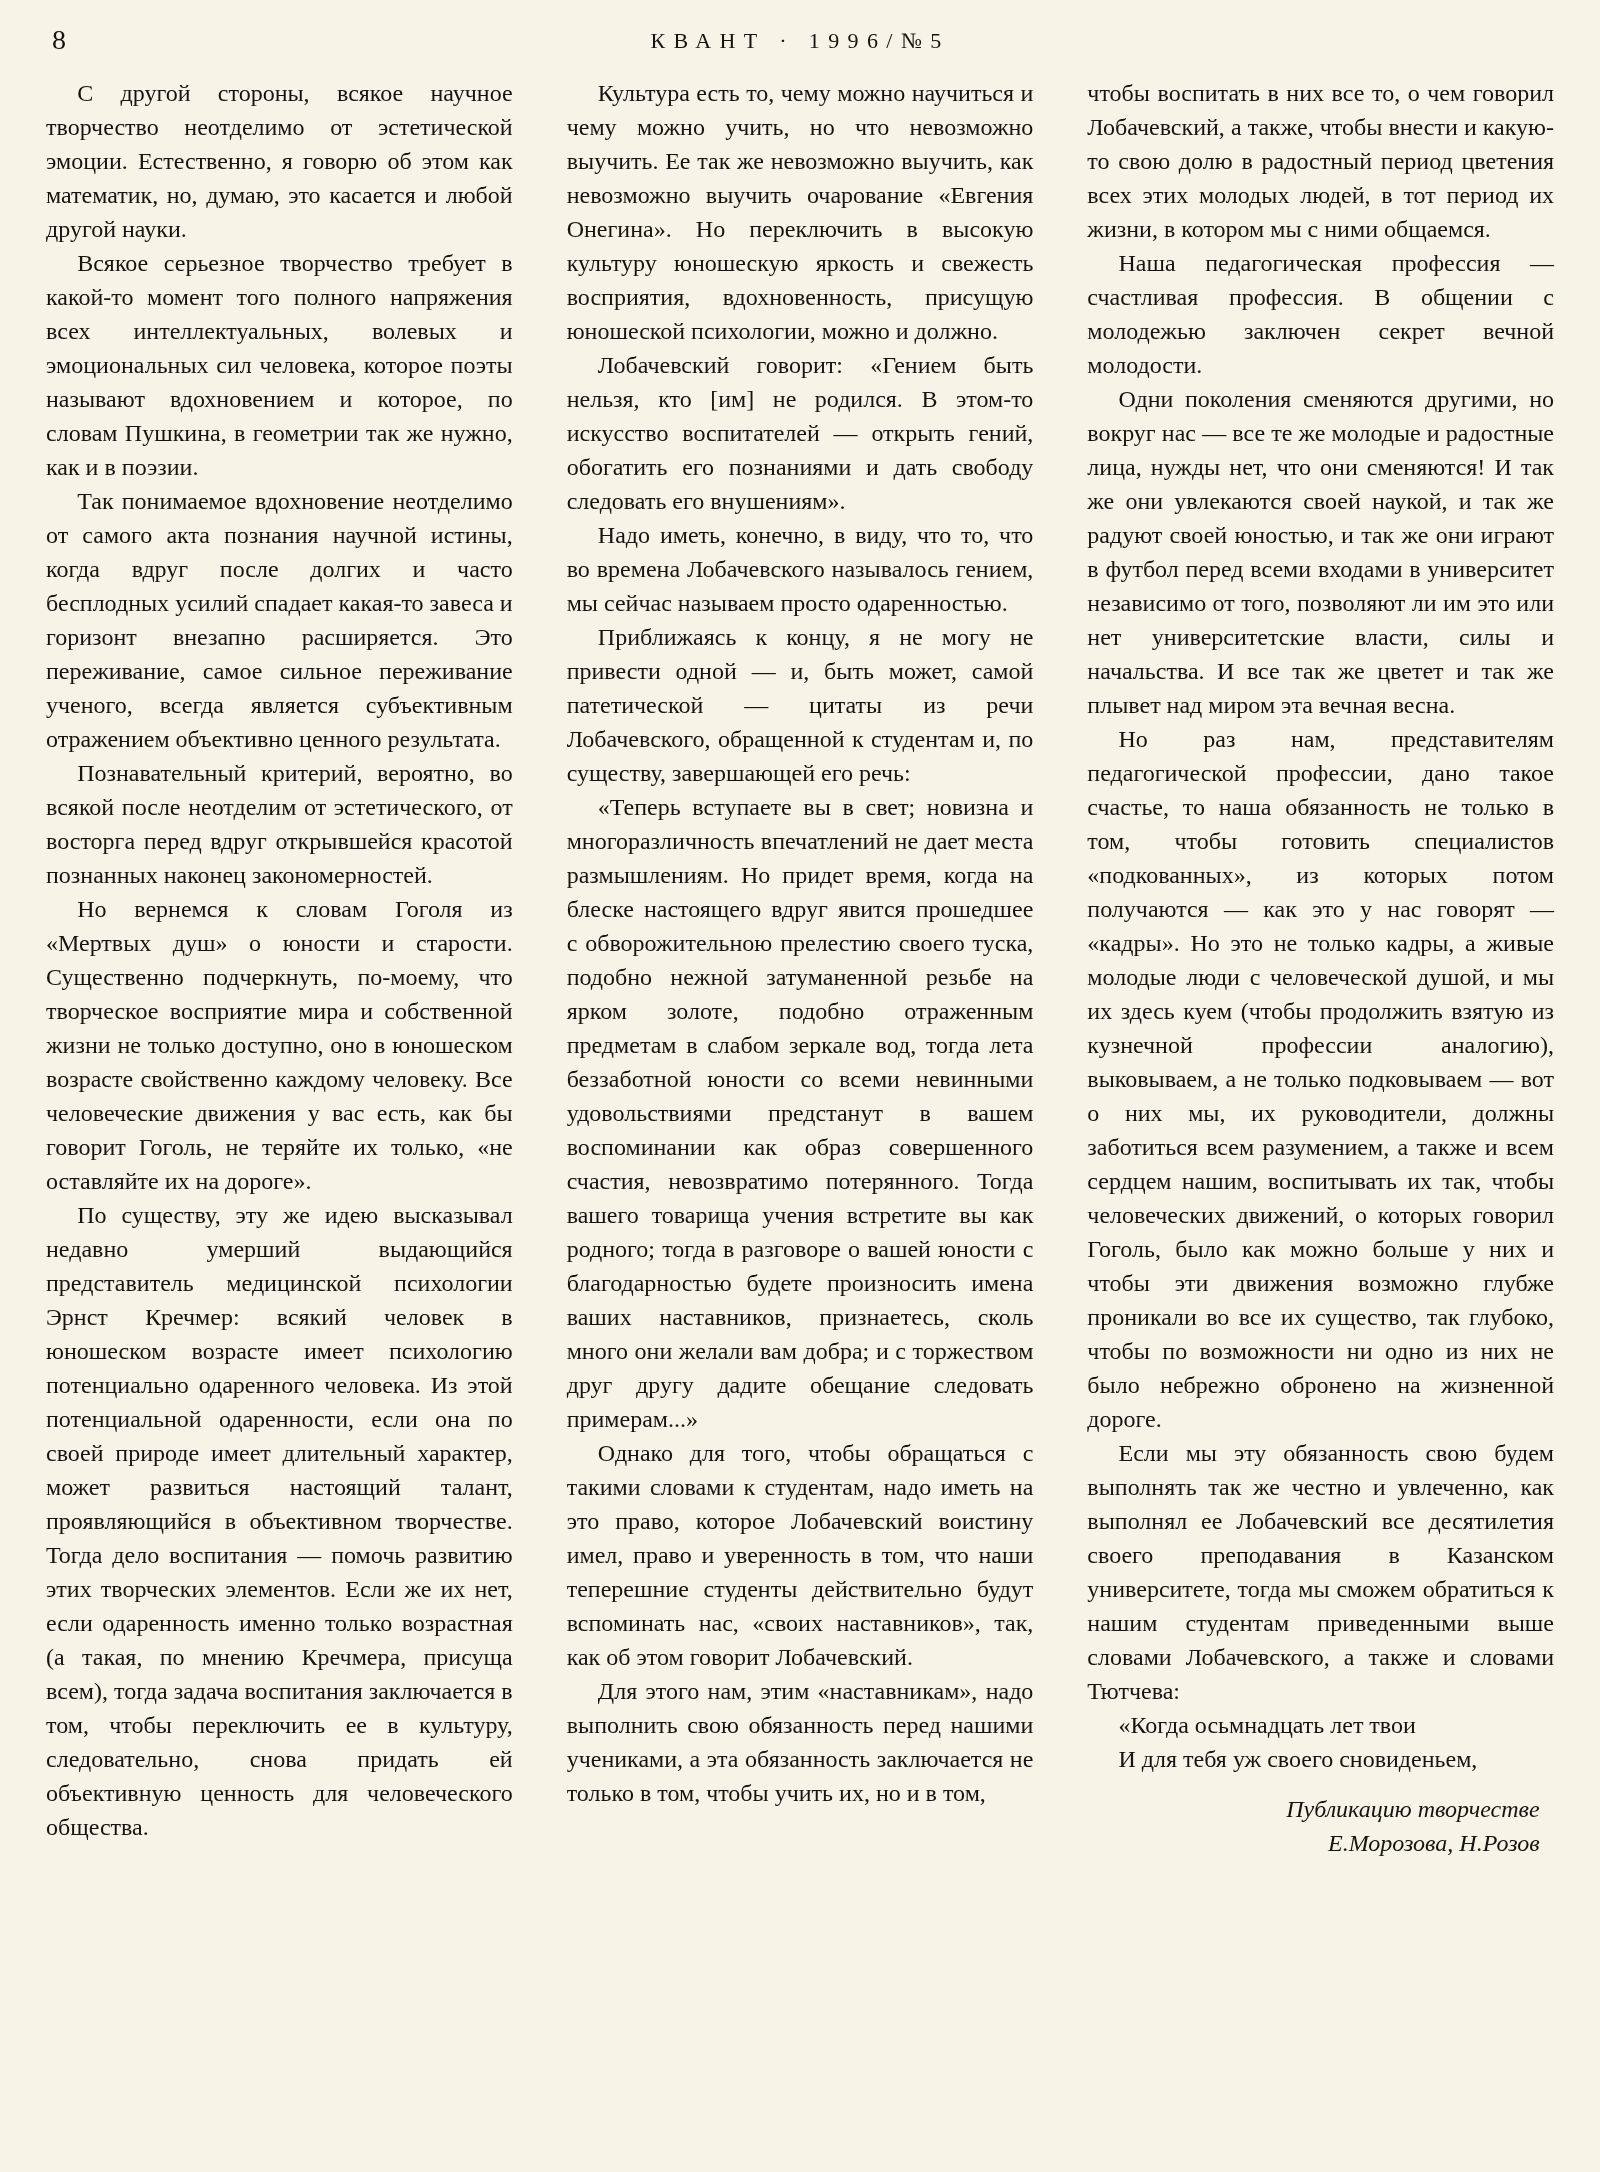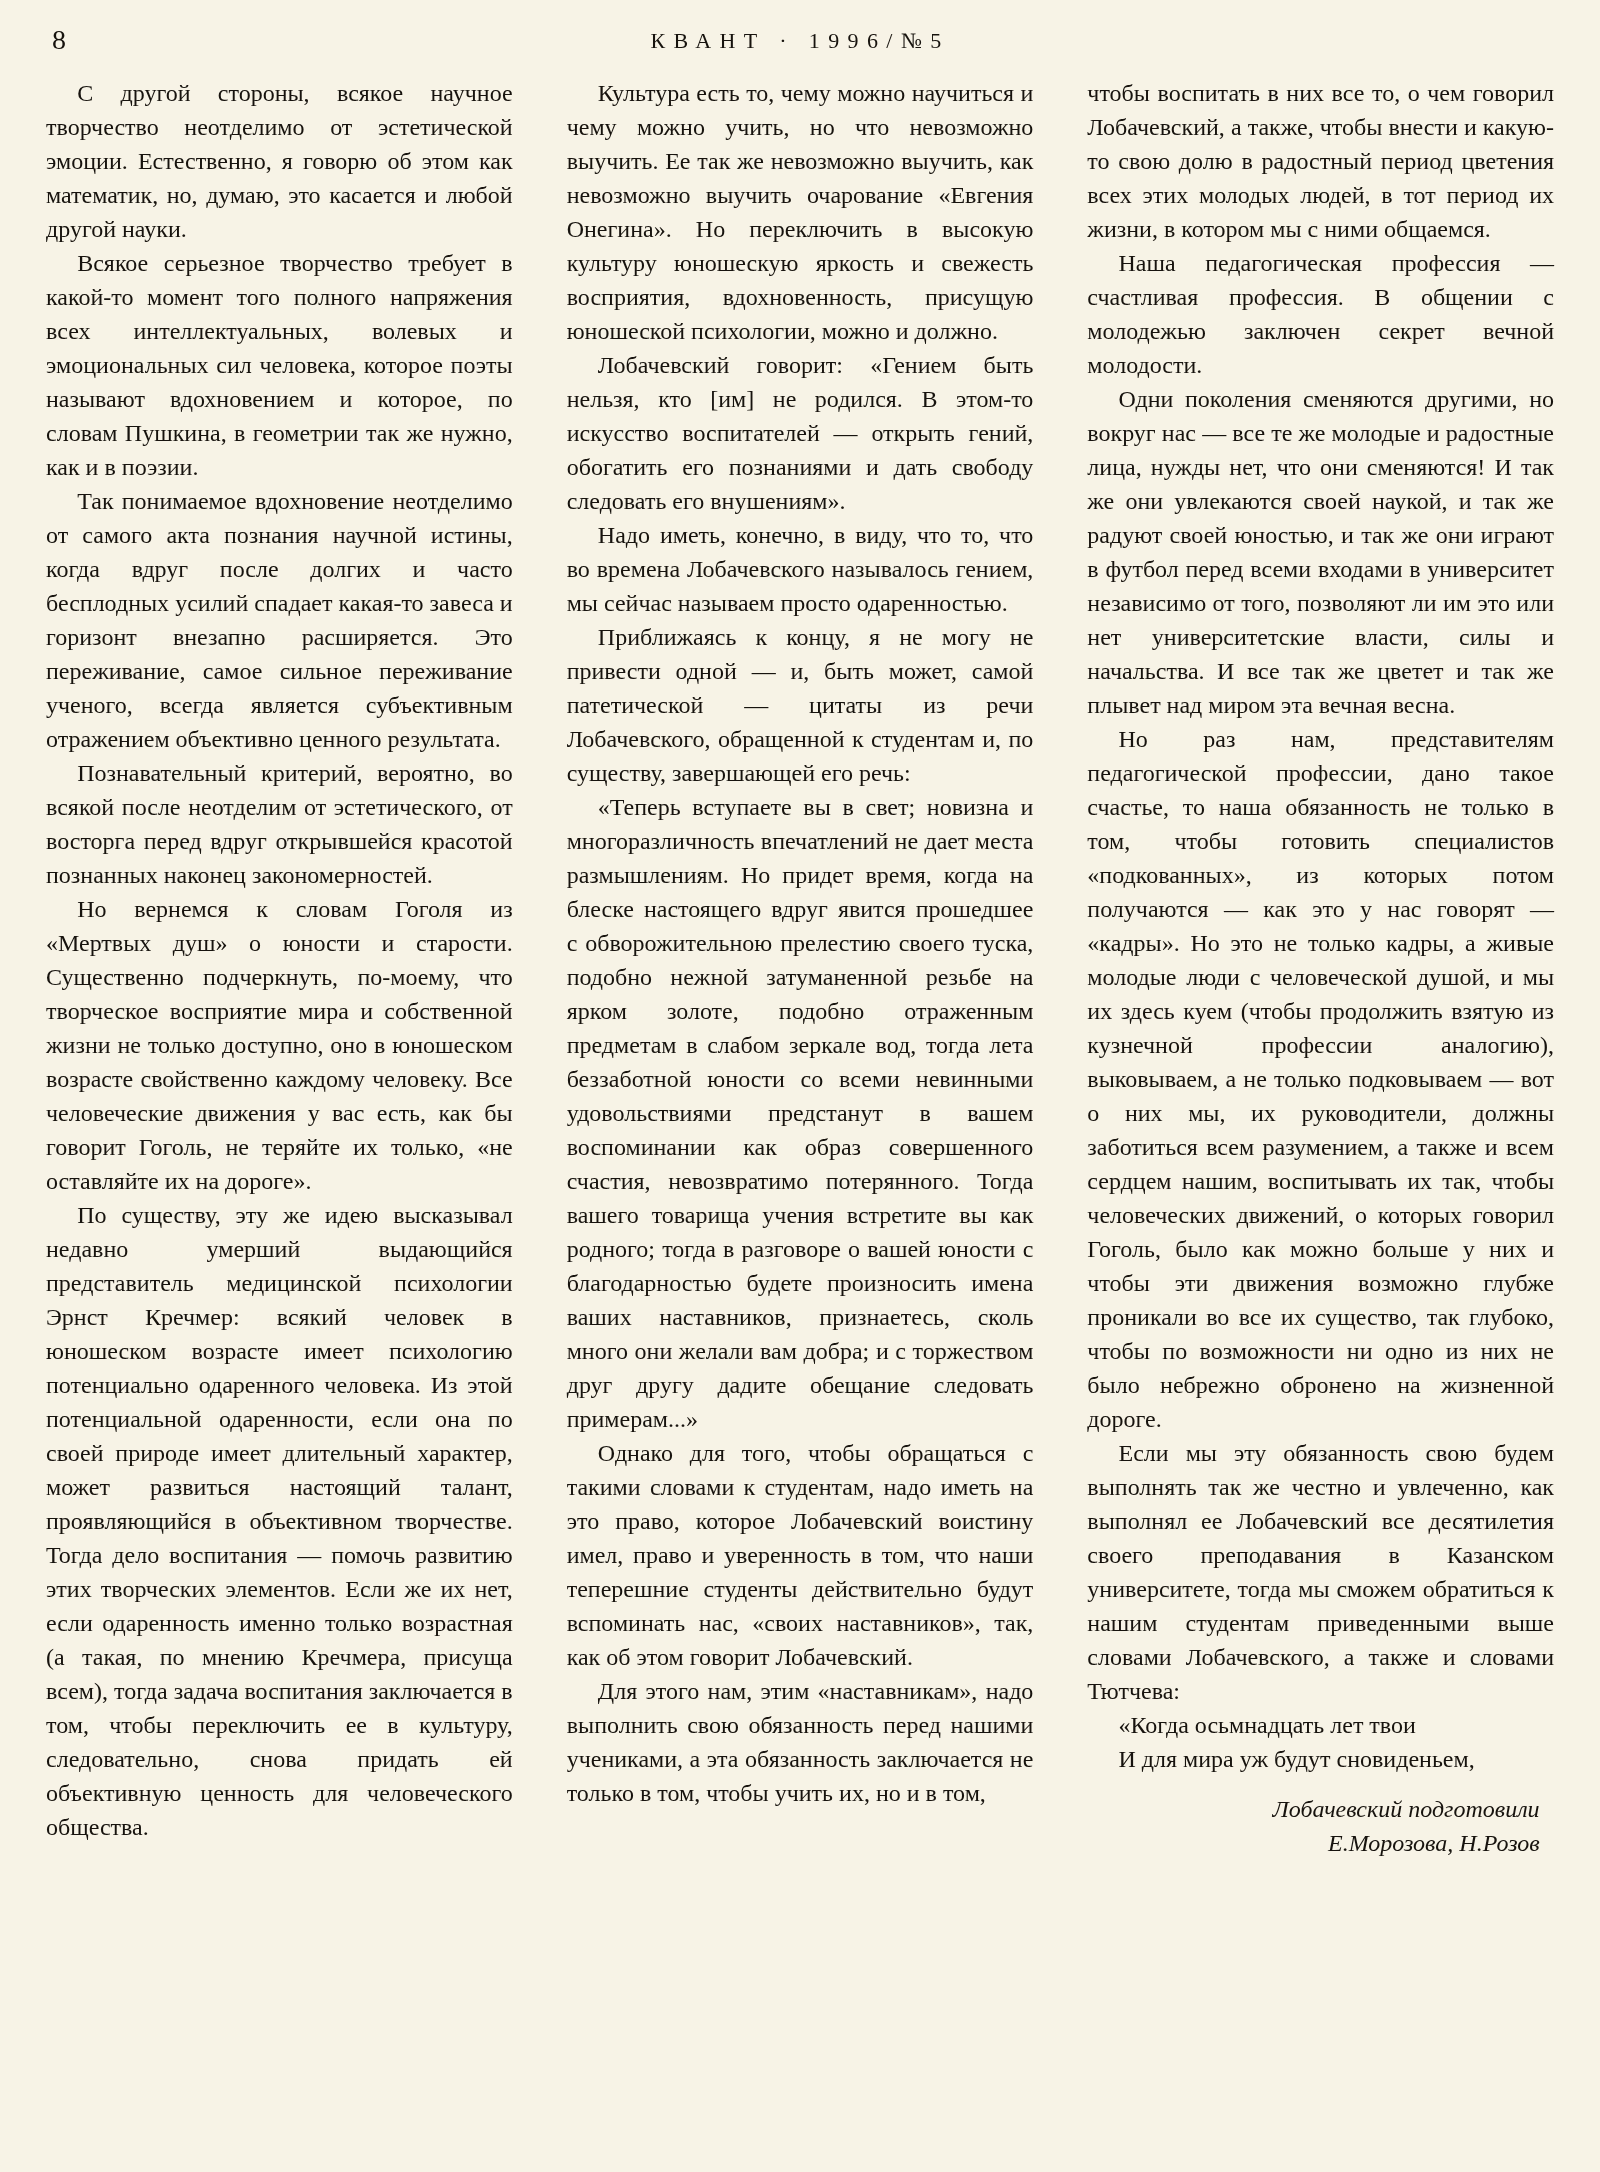--- a/index.html
+++ b/index.html
@@ -104,23 +104,23 @@
 
     <section class="col">
       <p class="para noindent">чтобы воспитать в них все то, о чем говорил Лобачевский, а также, чтобы внести и какую-то свою долю в радостный период цветения всех этих молодых людей, в тот период их жизни, в котором мы с ними общаемся.</p>
       <p class="para">Наша педагогическая профессия — счастливая профессия. В общении с молодежью заключен секрет вечной молодости.</p>
       <p class="para">Одни поколения сменяются другими, но вокруг нас — все те же молодые и радостные лица, нужды нет, что они сменяются! И так же они увлекаются своей наукой, и так же радуют своей юностью, и так же они играют в футбол перед всеми входами в университет независимо от того, позволяют ли им это или нет университетские власти, силы и начальства. И все так же цветет и так же плывет над миром эта вечная весна.</p>
       <p class="para">Но раз нам, представителям педагогической профессии, дано такое счастье, то наша обязанность не только в том, чтобы готовить специалистов «подкованных», из которых потом получаются — как это у нас говорят — «кадры». Но это не только кадры, а живые молодые люди с человеческой душой, и мы их здесь куем (чтобы продолжить взятую из кузнечной профессии аналогию), выковываем, а не только подковываем — вот о них мы, их руководители, должны заботиться всем разумением, а также и всем сердцем нашим, воспитывать их так, чтобы человеческих движений, о которых говорил Гоголь, было как можно больше у них и чтобы эти движения возможно глубже проникали во все их существо, так глубоко, чтобы по возможности ни одно из них не было небрежно обронено на жизненной дороге.</p>
       <p class="para">Если мы эту обязанность свою будем выполнять так же честно и увлеченно, как выполнял ее Лобачевский все десятилетия своего преподавания в Казанском университете, тогда мы сможем обратиться к нашим студентам приведенными выше словами Лобачевского, а также и словами Тютчева:</p>
 
       <div class="verse">
         <div class="verse-line">«Когда осьмнадцать лет твои</div>
-        <div class="verse-line">И для мира уж будут сновиденьем,</div>
+        <div class="verse-line">И для тебя уж своего сновиденьем,</div>
       </div>
 
       <div class="attribution">
-        <div>Лобачевский подготовили</div>
+        <div>Публикацию творчестве</div>
         <div>Е.Морозова, Н.Розов</div>
       </div>
     </section>
 
   </main>
 </div>
 
 </body></html>

